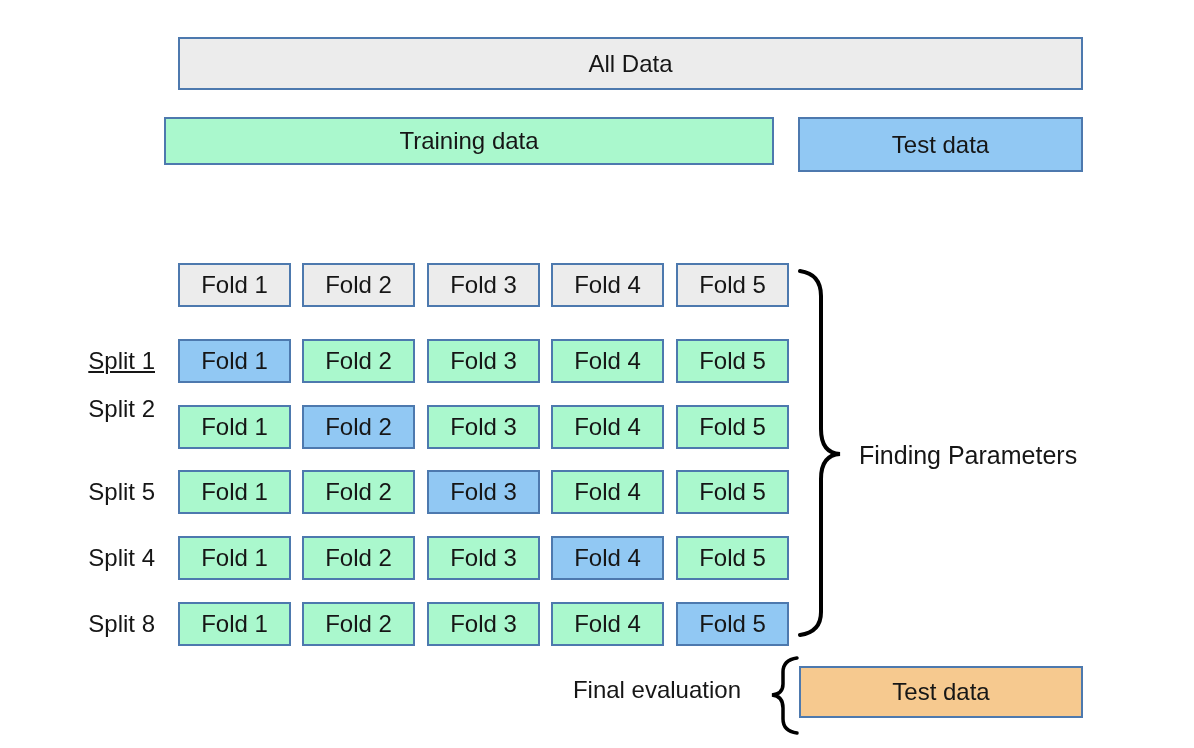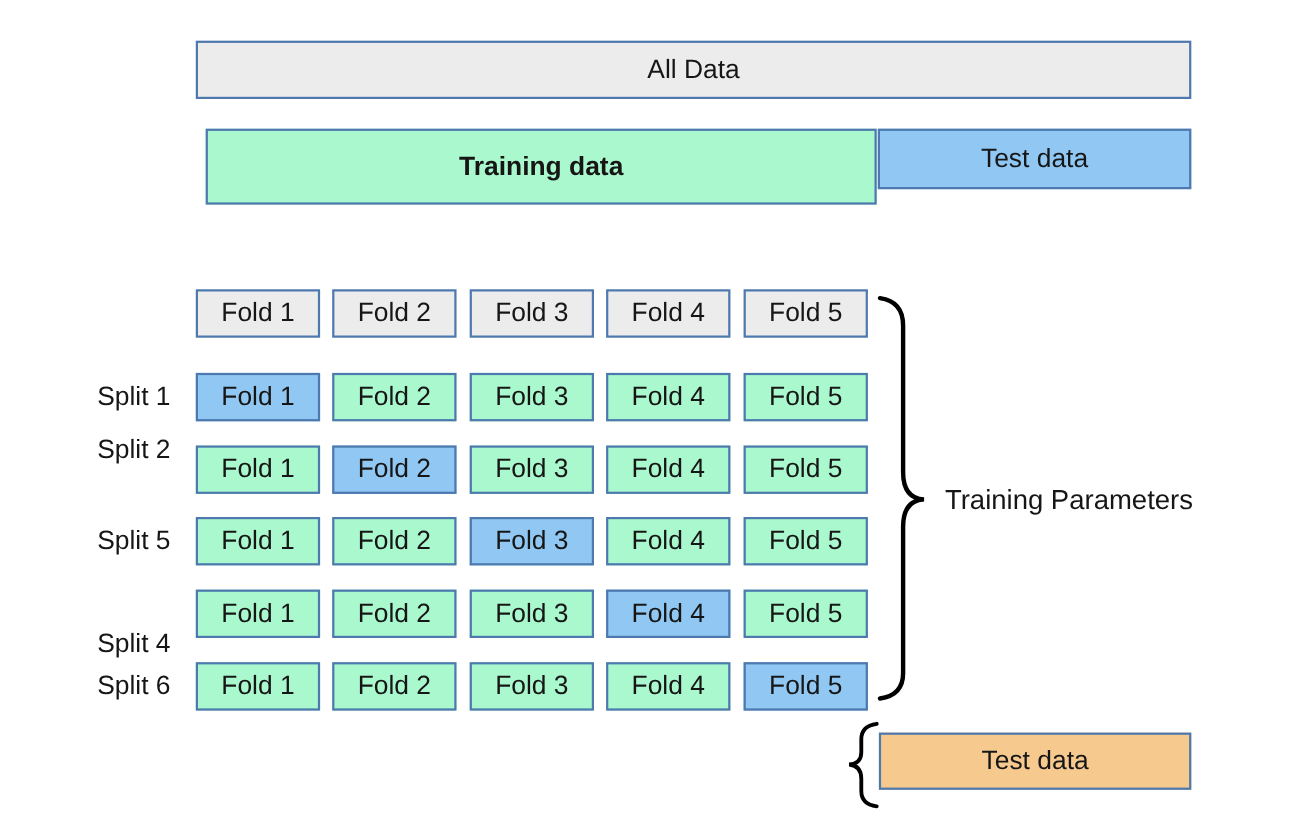--- a/index.html
+++ b/index.html
@@ -66,62 +66,63 @@
     stroke-linecap: round;
   }
 </style>
 </head>
 <body>
 
 <div id="canvas">
 
   <div class="box gray" style="left:178px; top:37px; width:905px; height:53px;">All Data</div>
 
-  <div class="box green" style="left:187px; top:117px; width:610px; height:69px;font-weight:bold;">Training data</div>
+  <div class="box green" style="left:164px; top:117px; width:610px; height:48px;">Training data</div>
 
   <div class="box blue" style="left:798px; top:117px; width:285px; height:55px;">Test data</div>
 
   <svg id="brace-overlay" width="1194" height="748">
     <path d="M 800 271 Q 821 274 821 296 L 821 429 Q 821 453 840 454 Q 821 455 821 479 L 821 612 Q 821 632 800 635" stroke-width="4"></path>
     <path d="M 797 658 Q 783 660 783 672 L 783 684 Q 783 694 772 695 Q 783 696 783 708 L 783 719 Q 783 731 797 733" stroke-width="3.5"></path>
   </svg>
 
-  <div class="side-label" id="finding-parameters-label" style="left:859px; top:440px;">Training Parameters</div>
+  <div class="side-label" id="finding-parameters-label" style="left:859px; top:440px;">Finding Parameters</div>
 
+  <div class="side-label" id="final-evaluation-label" style="left:541px; top:675px;">Final evaluation</div>
 
   <div class="box orange" style="left:799px; top:666px; width:284px; height:52px;">Test data</div>
 
 <div class="box gray" style="left: 178px; top: 263px; width: 113px; height: 44px;">Fold 1</div>
     <div class="box gray" style="left: 302px; top: 263px; width: 113px; height: 44px;">Fold 2</div>
     <div class="box gray" style="left: 427px; top: 263px; width: 113px; height: 44px;">Fold 3</div>
     <div class="box gray" style="left: 551px; top: 263px; width: 113px; height: 44px;">Fold 4</div>
     <div class="box gray" style="left: 676px; top: 263px; width: 113px; height: 44px;">Fold 5</div>
-    <div class="split-label" style="top: 346px;">Split 1</div>
+    <div class="split-label" style="top: 346px; text-decoration: underline;">Split 1</div>
     <div class="box blue" style="left: 178px; top: 339px; width: 113px; height: 44px;">Fold 1</div>
     <div class="box green" style="left: 302px; top: 339px; width: 113px; height: 44px;">Fold 2</div>
     <div class="box green" style="left: 427px; top: 339px; width: 113px; height: 44px;">Fold 3</div>
     <div class="box green" style="left: 551px; top: 339px; width: 113px; height: 44px;">Fold 4</div>
     <div class="box green" style="left: 676px; top: 339px; width: 113px; height: 44px;">Fold 5</div>
     <div class="split-label" style="top: 394px;">Split 2</div>
     <div class="box green" style="left: 178px; top: 405px; width: 113px; height: 44px;">Fold 1</div>
     <div class="box blue" style="left: 302px; top: 405px; width: 113px; height: 44px;">Fold 2</div>
     <div class="box green" style="left: 427px; top: 405px; width: 113px; height: 44px;">Fold 3</div>
     <div class="box green" style="left: 551px; top: 405px; width: 113px; height: 44px;">Fold 4</div>
     <div class="box green" style="left: 676px; top: 405px; width: 113px; height: 44px;">Fold 5</div>
     <div class="split-label" style="top: 477px;">Split 5</div>
     <div class="box green" style="left: 178px; top: 470px; width: 113px; height: 44px;">Fold 1</div>
     <div class="box green" style="left: 302px; top: 470px; width: 113px; height: 44px;">Fold 2</div>
     <div class="box blue" style="left: 427px; top: 470px; width: 113px; height: 44px;">Fold 3</div>
     <div class="box green" style="left: 551px; top: 470px; width: 113px; height: 44px;">Fold 4</div>
     <div class="box green" style="left: 676px; top: 470px; width: 113px; height: 44px;">Fold 5</div>
-    <div class="split-label" style="top: 571px;">Split 4</div>
+    <div class="split-label" style="top: 543px;">Split 4</div>
     <div class="box green" style="left: 178px; top: 536px; width: 113px; height: 44px;">Fold 1</div>
     <div class="box green" style="left: 302px; top: 536px; width: 113px; height: 44px;">Fold 2</div>
     <div class="box green" style="left: 427px; top: 536px; width: 113px; height: 44px;">Fold 3</div>
     <div class="box blue" style="left: 551px; top: 536px; width: 113px; height: 44px;">Fold 4</div>
     <div class="box green" style="left: 676px; top: 536px; width: 113px; height: 44px;">Fold 5</div>
-    <div class="split-label" style="top: 609px;">Split 6</div>
+    <div class="split-label" style="top: 609px;">Split 8</div>
     <div class="box green" style="left: 178px; top: 602px; width: 113px; height: 44px;">Fold 1</div>
     <div class="box green" style="left: 302px; top: 602px; width: 113px; height: 44px;">Fold 2</div>
     <div class="box green" style="left: 427px; top: 602px; width: 113px; height: 44px;">Fold 3</div>
     <div class="box green" style="left: 551px; top: 602px; width: 113px; height: 44px;">Fold 4</div>
     <div class="box blue" style="left: 676px; top: 602px; width: 113px; height: 44px;">Fold 5</div>
   </div>
 
 </body></html>

